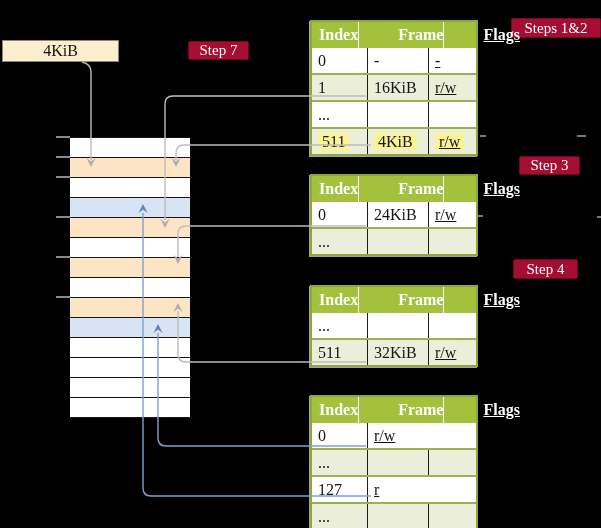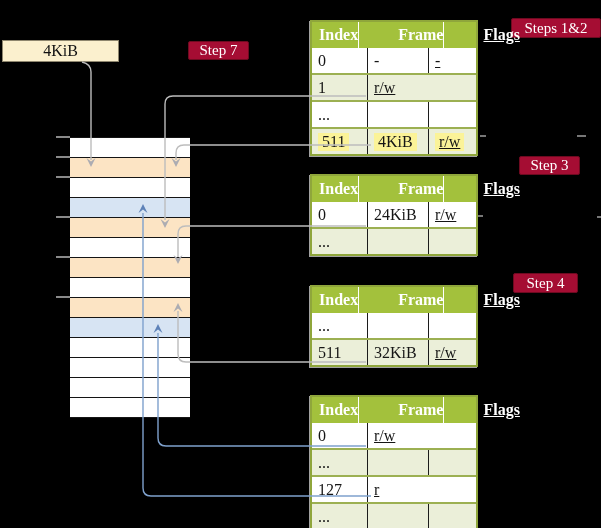--- a/index.html
+++ b/index.html
@@ -52,21 +52,21 @@
 
 <div class="canvas">
 
   <div class="root-box">
     <span>4KiB</span>
   </div>
 
   <div class="step-label" style="left:188px;top:41px;width:61px;height:19px;">Step 7</div>
   <div class="step-label" style="left:511px;top:18px;width:90px;height:20px;">Steps 1&amp;2</div>
   <div class="step-label" style="left:519px;top:156px;width:61px;height:19px;">Step 3</div>
-  <div class="step-label" style="left:513px;top:273px;width:65px;height:20px;">Step 4</div>
+  <div class="step-label" style="left:513px;top:259px;width:65px;height:20px;">Step 4</div>
 
   <div class="memstack">
     <div class="mrow" style="background: rgb(255, 255, 255);"></div>
     <div class="mrow" style="background: rgb(252, 228, 196);"></div>
     <div class="mrow" style="background: rgb(255, 255, 255);"></div>
     <div class="mrow" style="background: rgb(215, 228, 243);"></div>
     <div class="mrow" style="background: rgb(252, 228, 196);"></div>
     <div class="mrow" style="background: rgb(255, 255, 255);"></div>
     <div class="mrow" style="background: rgb(252, 228, 196);"></div>
     <div class="mrow" style="background: rgb(255, 255, 255);"></div>
@@ -99,20 +99,23 @@
           <span>-</span>
         </div>
       <div class="c cg">
           <span>-</span>
         </div>
     </div>
     <div class="trow shade">
       <div class="c ci">
           <span>1</span>
         </div>
+      <div class="c cf">
+          <span>16KiB</span>
+        </div>
       <div class="c cg">
           <span>r/w</span>
         </div>
     </div>
     <div class="trow">
       <div class="c ci">
           <span>...</span>
         </div>
       <div class="c cf">
           <span></span>

